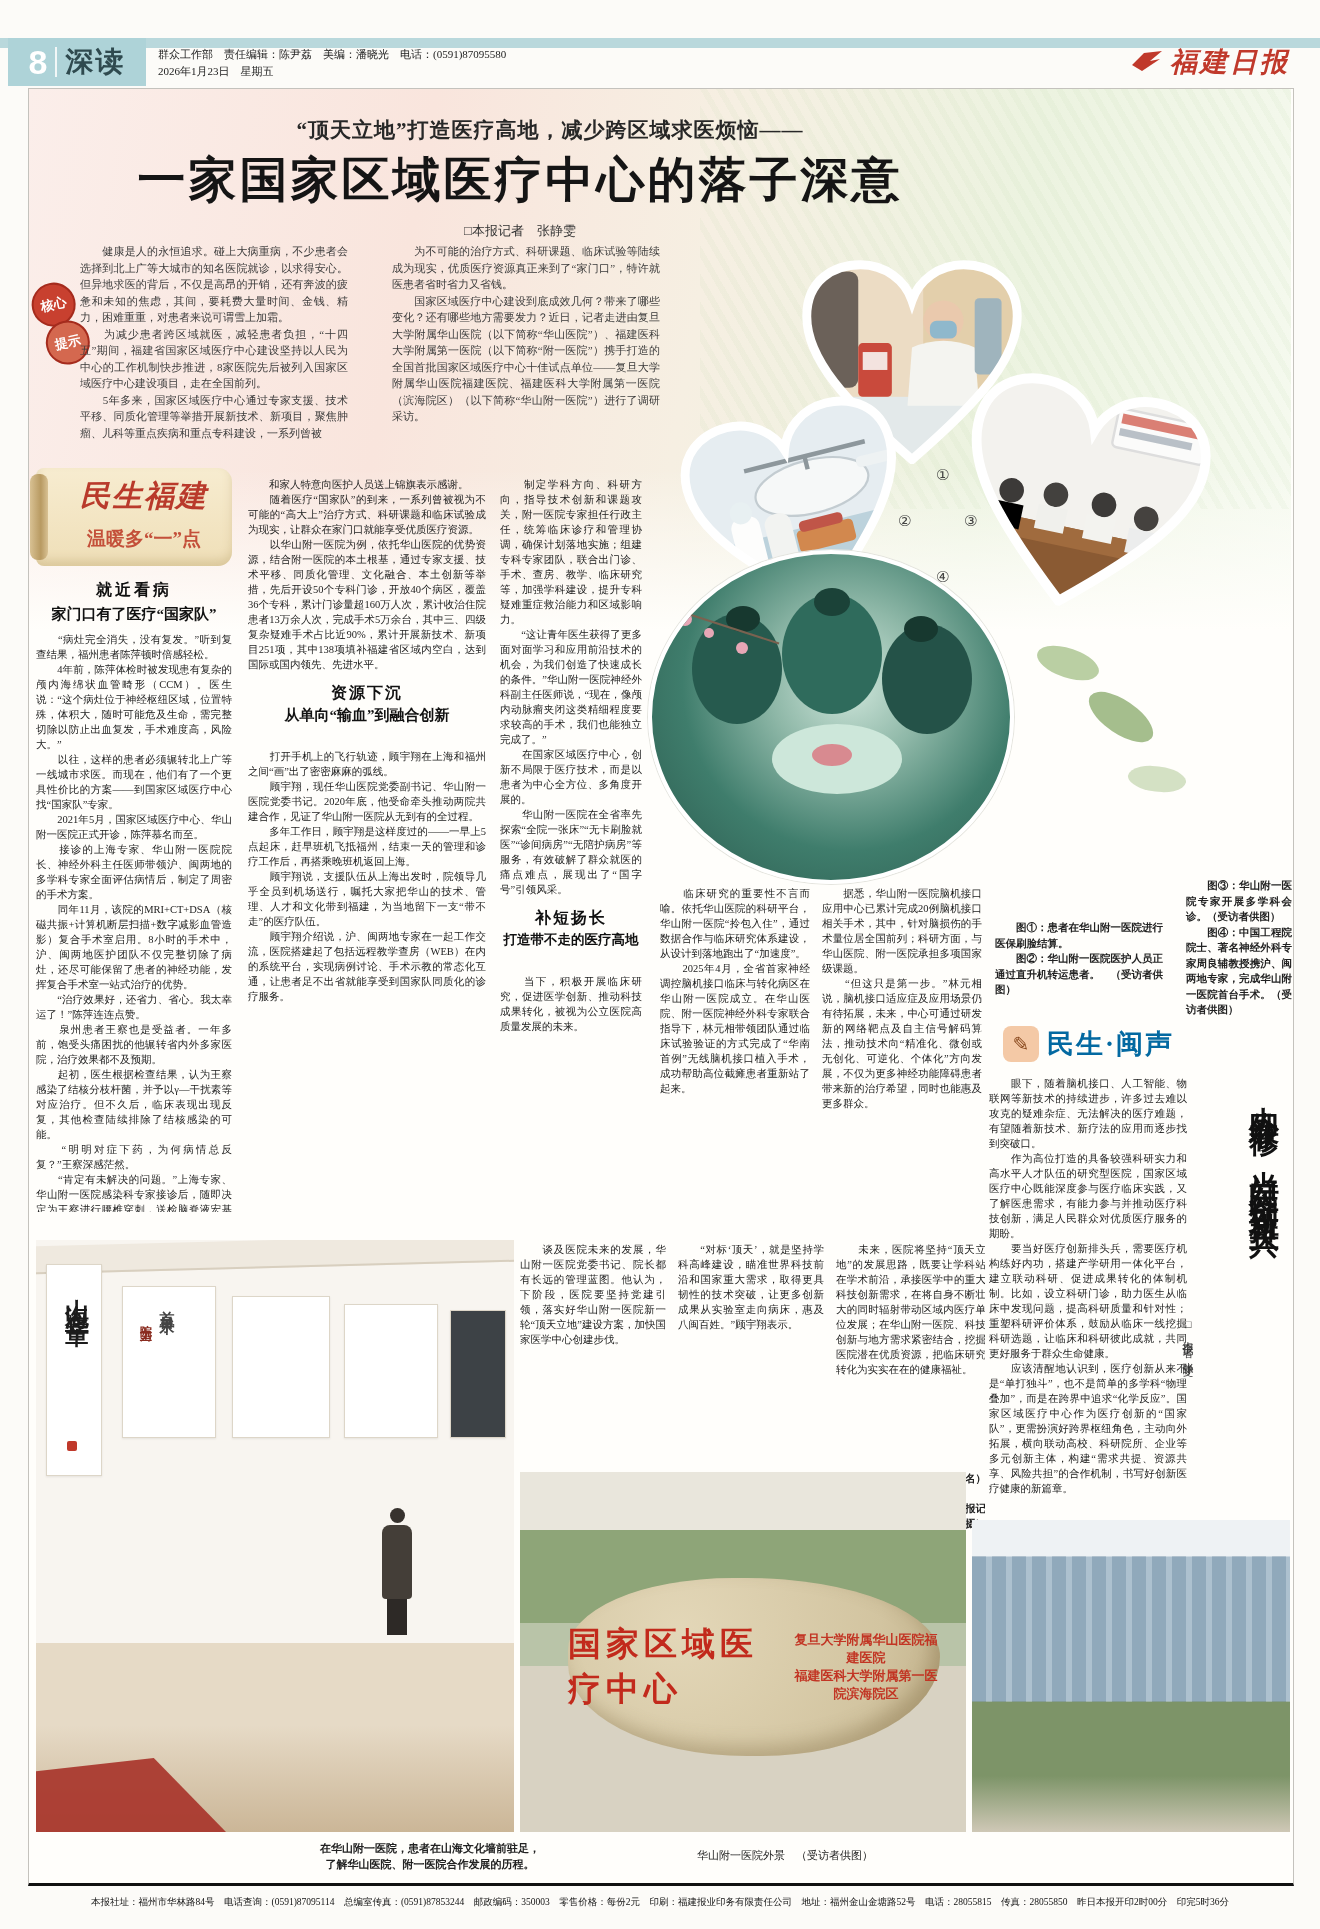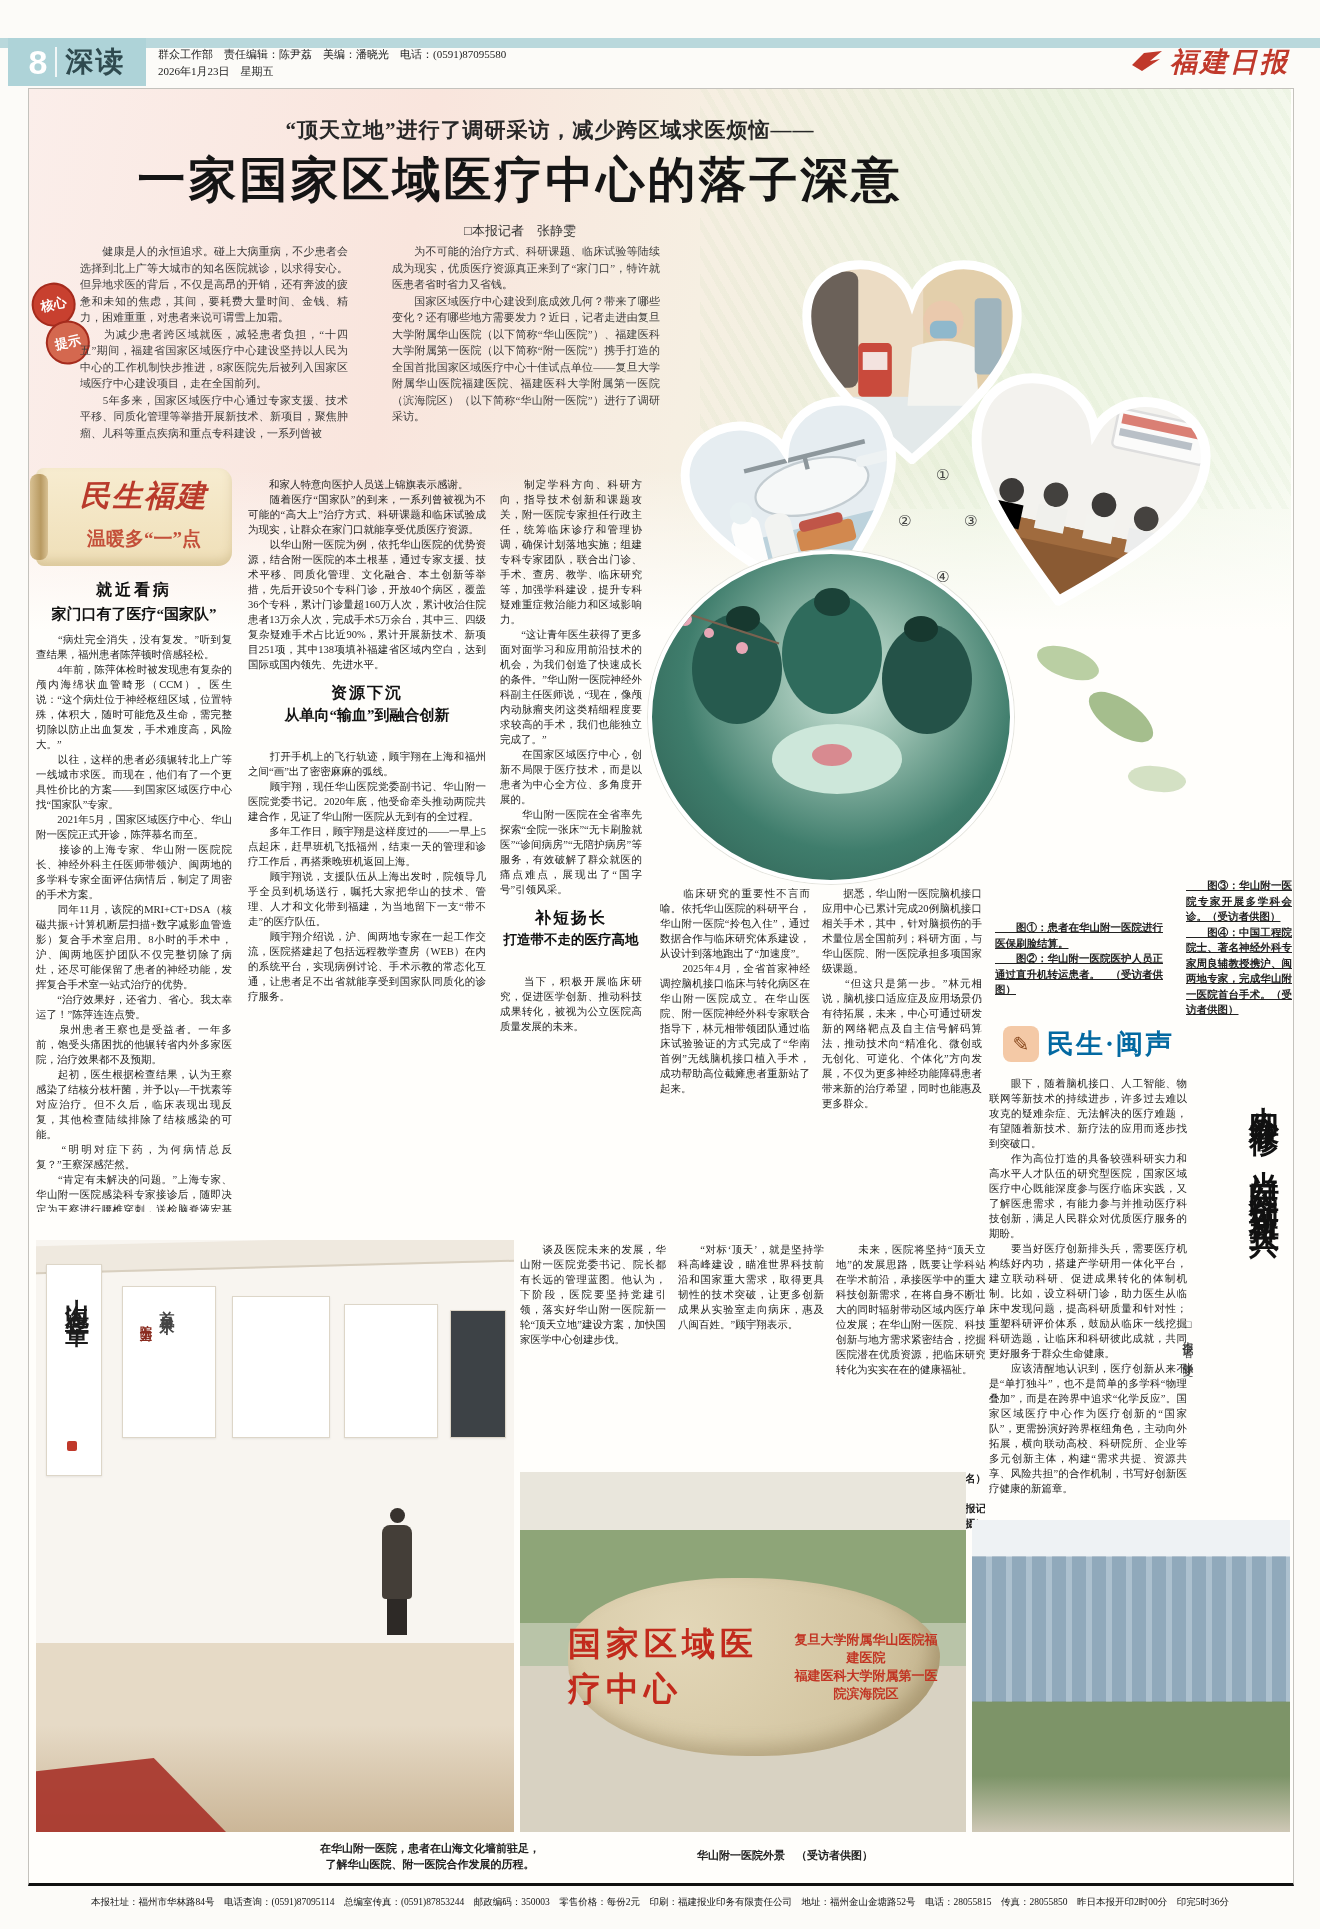--- a/index.html
+++ b/index.html
@@ -73,21 +73,21 @@
   .heart{position:absolute;}
   .pnum{position:absolute;font-size:15px;color:#444;font-family:"DejaVu Sans",sans-serif;}
   .circle4{position:absolute;left:648px;top:550px;width:358px;height:326px;border-radius:50%;
      border:4px solid #fff;box-shadow:0 0 0 1px #e4e4de;overflow:hidden;
      background:radial-gradient(circle at 55% 40%,#cfe6db 0%,#8fb8a8 28%,#3f7d6c 60%,#2a584c 100%);}
   .circle4 .blob{position:absolute;border-radius:50%;}
   .blossom{position:absolute;border-radius:50%;background:#e7a7b6;}
   .branch{position:absolute;height:2px;background:#7a6250;transform:rotate(18deg);}
   .leaf{position:absolute;border-radius:60% 40% 60% 40%;background:#a9c38d;opacity:.8;}
   
-  .cap{font-size:10.5px;line-height:15.5px;font-weight:bold;text-align:justify;white-space:pre-line;color:#222;text-decoration:underline;}
+  .cap{font-size:10.5px;line-height:15.5px;font-weight:bold;text-align:justify;white-space:pre-line;color:#222;}
   .capL{left:995px;top:920px;width:168px;}
   .capR{left:1186px;top:878px;width:106px;}
   
   .voice{position:absolute;left:985px;top:1018px;width:306px;height:497px;background:#fffefb;}
   .voice-head{position:absolute;left:18px;top:8px;display:flex;align-items:center;gap:8px;}
   .voice-ic{width:36px;height:36px;border-radius:8px;background:#f4c9a6;display:flex;align-items:center;
             justify-content:center;font-size:20px;color:#8a4a1f;}
   .voice-title{font-size:27px;font-weight:900;color:#0369a1;letter-spacing:2px;}
   .voice-body{position:absolute;left:4px;top:58px;width:198px;height:430px;font-size:10.5px;line-height:15px;
       text-align:justify;white-space:pre-line;color:#222;overflow:hidden;}
@@ -118,21 +118,21 @@
   .stone .big{font-size:33px;font-weight:900;color:#c22a1c;letter-spacing:5px;}
   .stone .sm{font-size:13px;font-weight:bold;color:#c23524;line-height:18px;text-align:center;white-space:pre-line;}
   .photoR{position:absolute;left:972px;top:1520px;width:318px;height:312px;overflow:hidden;
       background:linear-gradient(180deg,#eef2f4 0 12%,#9fb6c6 12% 58%,#7d9468 58% 82%,#cfc8b6 100%);}
   .photoR .win{position:absolute;left:0;top:36px;width:100%;height:146px;opacity:.6;
       background:repeating-linear-gradient(90deg,#87a2b4 0 14px,#b7c9d6 14px 20px),
                  repeating-linear-gradient(0deg,rgba(255,255,255,.35) 0 10px,rgba(0,0,0,.06) 10px 14px);}
   .bcapL{position:absolute;left:240px;top:1840px;width:380px;text-align:center;font-size:11px;
       font-weight:bold;line-height:16px;white-space:pre-line;color:#222;}
   .bcapR{position:absolute;left:630px;top:1848px;width:310px;text-align:center;font-size:11px;
-      font-weight:bold;color:#222;}
+      font-weight:normal;color:#222;}
   .footer{position:absolute;left:0;top:1896px;width:1320px;text-align:center;font-size:9.5px;color:#111;}
   svg{display:block;}
 </style>
 </head>
 <body>
 
 <div class="page">
 
   <div class="topstrip"></div>
   <div class="badge">
@@ -146,21 +146,21 @@
     <svg class="swoosh" viewBox="0 0 34 26">
       <path d="M2 16 L14 4 L32 2 L20 12 L30 10 L12 22 Z" fill="#c0392b"></path>
     </svg>
     <span class="name">福建日报</span>
   </div>
 
   <div class="frame"></div>
   <div class="headline-bg"></div>
   <div class="stripes"></div>
 
-  <div class="kicker">“顶天立地”进行了调研采访，减少跨区域求医烦恼——</div>
+  <div class="kicker">“顶天立地”打造医疗高地，减少跨区域求医烦恼——</div>
   <div class="mtitle">一家国家区域医疗中心的落子深意</div>
   <div class="byline">□本报记者　张静雯</div>
 
   <div class="stamp">
     <span class="s1">核心</span>
     <span class="s2">提示</span>
   </div>
   <div class="abs intro intro1">　　健康是人的永恒追求。碰上大病重病，不少患者会选择到北上广等大城市的知名医院就诊，以求得安心。但异地求医的背后，不仅是高昂的开销，还有奔波的疲惫和未知的焦虑，其间，要耗费大量时间、金钱、精力，困难重重，对患者来说可谓雪上加霜。
 　　为减少患者跨区域就医，减轻患者负担，“十四五”期间，福建省国家区域医疗中心建设坚持以人民为中心的工作机制快步推进，8家医院先后被列入国家区域医疗中心建设项目，走在全国前列。
 　　5年多来，国家区域医疗中心通过专家支援、技术平移、同质化管理等举措开展新技术、新项目，聚焦肿瘤、儿科等重点疾病和重点专科建设，一系列曾被</div>

